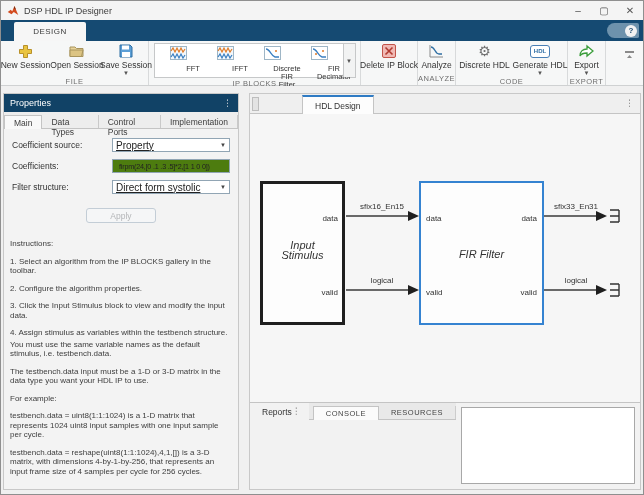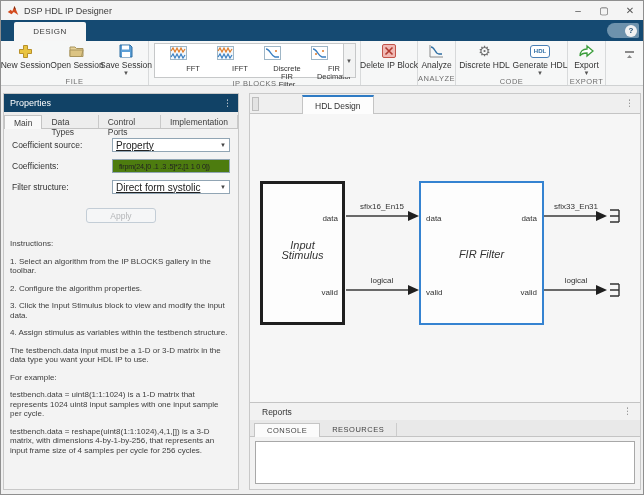--- a/index.html
+++ b/index.html
@@ -78,21 +78,21 @@
   .canvas { position:relative; flex:1; background:#f6f6f6; }
   .blk { position:absolute; background:#fdfdfd; }
   .blk-input { left:10px; top:67px; width:85px; height:144px; border:3px solid #1f1f1f; }
   .blk-fir { left:169px; top:67px; width:125px; height:144px; border:2px solid #3583d1; }
   .blk-name { position:absolute; left:0; right:0; text-align:center; font-size:11px; color:#333; line-height:10px;font-style:italic; }
   .port { position:absolute; font-size:8px; color:#333; line-height:9px; }
   .sig-label { position:absolute; transform:translateX(-50%); font-size:8px; color:#333; white-space:nowrap; }
   .wires { position:absolute; left:0; top:0; }
 
   
-  .reports { height:87px; border-top:1px solid #c4c4c4; background:#f2f2f2; display:flex; flex-direction:column; }
+  .reports { height:87px; border-top:1px solid #c4c4c4; background:#f2f2f2; display:flex; flex-direction:row; }
   .reports-header { height:17px; display:flex; align-items:center; padding:0 8px 0 12px; }
   .reports-header .ph-title { font-size:8.5px; color:#333; }
   .rep-tabs { display:flex; background:#e9e9e9; border-bottom:1px solid #c4c4c4; padding:3px 0 0 4px; height:17px; }
   .rtab { font-size:7.5px; letter-spacing:.5px; color:#444; padding:2px 12px 0 12px; border-right:1px solid #cccccc; }
   .rtab.active { background:#fbfbfb; border:1px solid #c4c4c4; border-bottom:none; margin-bottom:-1px; }
   .console-box { flex:1; margin:4px 5px 5px 5px; background:#fff; border:1px solid #a8a8a8; }
 </style>
 </head>
 <body>
 
@@ -313,20 +313,21 @@
           <div class="apply-btn">Apply</div>
         </div>
       </div>
 
       <div class="instructions">
         <p>Instructions:</p>
         <p>1. Select an algorithm from the IP BLOCKS gallery in the toolbar.</p>
         <p>2. Configure the algorithm properties.</p>
         <p>3. Click the Input Stimulus block to view and modify the input data.</p>
         <p>4. Assign stimulus as variables within the testbench structure.</p>
+        <p class="tight">You must use the same variable names as the default stimulus, i.e. testbench.data.</p>
         <p>The testbench.data input must be a 1-D or 3-D matrix in the data type you want your HDL IP to use.</p>
         <p>For example:</p>
         <p>testbench.data = uint8(1:1:1024) is a 1-D matrix that represents 1024 uint8 input samples with one input sample per cycle.</p>
         <p>testbench.data = reshape(uint8(1:1:1024),4,1,[]) is a 3-D matrix, with dimensions 4-by-1-by-256, that represents an input frame size of 4 samples per cycle for 256 cycles.</p>
       </div>
     </div>
 
     <div class="right-panel">
       <div class="doc-tabbar">
         <span class="grip"></span>

